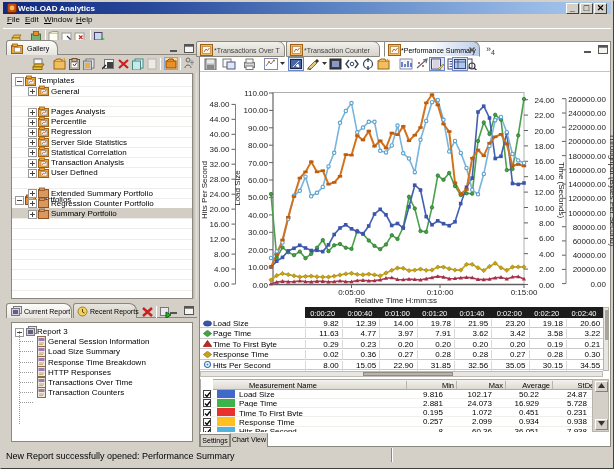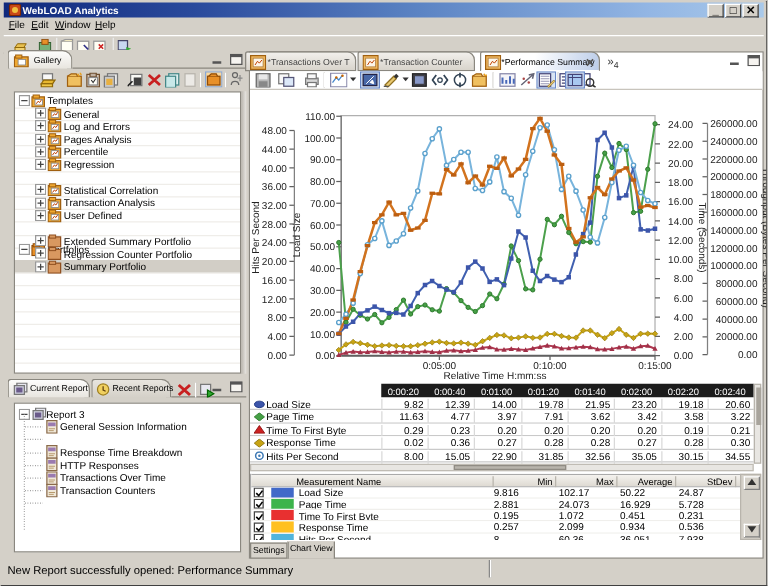--- a/index.html
+++ b/index.html
@@ -49,28 +49,28 @@
 .t1r:nth-child(2){top:11px}.t1r:nth-child(3){top:21.4px}.t1r:nth-child(4){top:31.8px}.t1r:nth-child(5){top:42.2px}.t1r:nth-child(6){top:52.6px}
 .t1i{position:absolute;left:3px;top:1.5px}
 .t1n{position:absolute;left:13px;top:1px;font-size:8px;white-space:nowrap}
 .t1c{position:absolute;top:1px;width:34px;text-align:right;font-size:8px}
 .t1r .t1c{border-left:1px solid #d9d9d9;height:10.4px;padding-right:2px;width:36.3px}
 
 #hscr{position:absolute;left:200px;top:371px;width:403px;height:6px;background:#e8e6e2;border:1px solid #c0bcb4}
 #hthumb{position:absolute;left:162px;top:0px;width:90px;height:4px;background:#b8b4ac;border:1px solid #908c84}
 
 .t2{position:absolute;left:200px;top:379px;width:392px;height:53px;font-size:8px;border-left:1px solid #aaa;overflow:hidden}
-.t2h{position:absolute;left:0;top:0;width:392px;height:10.5px;background:linear-gradient(180deg,#f4f2ee,#dedad2);border-bottom:1px solid #aaa;border-top:1px solid #aaa}
+.t2h{position:absolute;left:12px;top:0;width:392px;height:10.5px;background:linear-gradient(180deg,#f4f2ee,#dedad2);border-bottom:1px solid #aaa;border-top:1px solid #aaa}
 .t2hc{position:absolute;top:1px;font-size:7.5px;text-align:right;border-right:1px solid #b8b4ac;padding-right:2px}
 .t2r{position:absolute;left:0;width:392px;height:9.3px;background:#fff;overflow:hidden;border-bottom:1px solid #f0efec}
 .t2r:nth-child(2){top:10.5px}.t2r:nth-child(3){top:19.8px}.t2r:nth-child(4){top:29.1px}.t2r:nth-child(5){top:38.4px}.t2r:nth-child(6){top:47.7px}
 .cb{position:absolute;left:2px;top:0.5px;width:8px;height:8px;background:#fff;border:1px solid #444}
 .sw{position:absolute;left:16px;top:0;width:18px;height:9.3px}
 .t2n{position:absolute;left:38px;top:0.5px;font-size:8px;white-space:nowrap}
-.t2c{position:absolute;top:0;padding-right:2px}
+.t2c{position:absolute;top:0;text-align:right;padding-right:2px}
 
 .btab{position:absolute;top:434px;height:13px;background:#d8d4cc;border:1px solid #8a877f;font-size:7px;line-height:12px;text-align:center;white-space:nowrap}
 .btab.act{background:#d4d0c8;border-top:1px solid #d4d0c8;height:14px;top:433px}
 .btab.act{background:#d4d0c8;border-bottom:none;height:14px}
 
 #status{position:absolute;left:3px;top:447px;right:3px;height:19px;font-size:9px}
 #status .msg{position:absolute;left:3px;top:4px}
 
 .vscr{position:absolute;background:#e8e6e2;border:1px solid #b8b4ac}
 .scrbtn{position:absolute;width:11px;height:9px;background:#d4d0c8;border:1px solid #808080;border-top-color:#fff;border-left-color:#fff;font-size:6px;text-align:center;line-height:8px;color:#333}
@@ -237,75 +237,75 @@
             <line x1="4.5" y1="2" x2="4.5" y2="7" stroke="#444"></line>
           </svg></span>
         <span class="tico" style="left:26px"><svg width="12" height="11">
             <rect x="0.5" y="2.5" width="10" height="8" fill="#f0a830" stroke="#a06010"></rect>
             <rect x="1.5" y="1" width="5" height="2.5" fill="#f0a830" stroke="#a06010" stroke-width="0.8"></rect>
             <rect x="3" y="4.5" width="6" height="4.5" fill="#fff" stroke="#888" stroke-width="0.7"></rect>
             <path d="M4 8l1.5-2l1.2 1l1.5-2.2" stroke="#c04000" stroke-width="0.8" fill="none"></path>
           </svg></span>
         <span class="ttxt" style="left:39px">General</span>
       </div>
-      <div class="trow" style="top:21.8px">
+      <div class="trow" style="top:32.0px">
         <span class="texp" style="left:16px"><svg width="9" height="9">
             <rect x="0.5" y="0.5" width="8" height="8" fill="#fff" stroke="#999"></rect>
             <line x1="2" y1="4.5" x2="7" y2="4.5" stroke="#444"></line>
             <line x1="4.5" y1="2" x2="4.5" y2="7" stroke="#444"></line>
           </svg></span>
         <span class="tico" style="left:26px"><svg width="12" height="11">
             <rect x="0.5" y="2.5" width="10" height="8" fill="#f0a830" stroke="#a06010"></rect>
             <rect x="1.5" y="1" width="5" height="2.5" fill="#f0a830" stroke="#a06010" stroke-width="0.8"></rect>
             <rect x="3" y="4.5" width="6" height="4.5" fill="#fff" stroke="#888" stroke-width="0.7"></rect>
             <path d="M4 8l1.5-2l1.2 1l1.5-2.2" stroke="#c04000" stroke-width="0.8" fill="none"></path>
           </svg></span>
-        <span class="ttxt" style="left:39px">Log and Errors</span>
-      </div>
-      <div class="trow" style="top:32.0px">
+        <span class="ttxt" style="left:39px">Pages Analysis</span>
+      </div>
+      <div class="trow" style="top:42.2px">
         <span class="texp" style="left:16px"><svg width="9" height="9">
             <rect x="0.5" y="0.5" width="8" height="8" fill="#fff" stroke="#999"></rect>
             <line x1="2" y1="4.5" x2="7" y2="4.5" stroke="#444"></line>
             <line x1="4.5" y1="2" x2="4.5" y2="7" stroke="#444"></line>
           </svg></span>
         <span class="tico" style="left:26px"><svg width="12" height="11">
             <rect x="0.5" y="2.5" width="10" height="8" fill="#f0a830" stroke="#a06010"></rect>
             <rect x="1.5" y="1" width="5" height="2.5" fill="#f0a830" stroke="#a06010" stroke-width="0.8"></rect>
             <rect x="3" y="4.5" width="6" height="4.5" fill="#fff" stroke="#888" stroke-width="0.7"></rect>
             <path d="M4 8l1.5-2l1.2 1l1.5-2.2" stroke="#c04000" stroke-width="0.8" fill="none"></path>
           </svg></span>
-        <span class="ttxt" style="left:39px">Pages Analysis</span>
-      </div>
-      <div class="trow" style="top:42.2px">
+        <span class="ttxt" style="left:39px">Percentile</span>
+      </div>
+      <div class="trow" style="top:52.4px">
         <span class="texp" style="left:16px"><svg width="9" height="9">
             <rect x="0.5" y="0.5" width="8" height="8" fill="#fff" stroke="#999"></rect>
             <line x1="2" y1="4.5" x2="7" y2="4.5" stroke="#444"></line>
             <line x1="4.5" y1="2" x2="4.5" y2="7" stroke="#444"></line>
           </svg></span>
         <span class="tico" style="left:26px"><svg width="12" height="11">
             <rect x="0.5" y="2.5" width="10" height="8" fill="#f0a830" stroke="#a06010"></rect>
             <rect x="1.5" y="1" width="5" height="2.5" fill="#f0a830" stroke="#a06010" stroke-width="0.8"></rect>
             <rect x="3" y="4.5" width="6" height="4.5" fill="#fff" stroke="#888" stroke-width="0.7"></rect>
             <path d="M4 8l1.5-2l1.2 1l1.5-2.2" stroke="#c04000" stroke-width="0.8" fill="none"></path>
           </svg></span>
-        <span class="ttxt" style="left:39px">Percentile</span>
-      </div>
-      <div class="trow" style="top:52.4px">
+        <span class="ttxt" style="left:39px">Regression</span>
+      </div>
+      <div class="trow" style="top:62.6px">
         <span class="texp" style="left:16px"><svg width="9" height="9">
             <rect x="0.5" y="0.5" width="8" height="8" fill="#fff" stroke="#999"></rect>
             <line x1="2" y1="4.5" x2="7" y2="4.5" stroke="#444"></line>
             <line x1="4.5" y1="2" x2="4.5" y2="7" stroke="#444"></line>
           </svg></span>
         <span class="tico" style="left:26px"><svg width="12" height="11">
             <rect x="0.5" y="2.5" width="10" height="8" fill="#f0a830" stroke="#a06010"></rect>
             <rect x="1.5" y="1" width="5" height="2.5" fill="#f0a830" stroke="#a06010" stroke-width="0.8"></rect>
             <rect x="3" y="4.5" width="6" height="4.5" fill="#fff" stroke="#888" stroke-width="0.7"></rect>
             <path d="M4 8l1.5-2l1.2 1l1.5-2.2" stroke="#c04000" stroke-width="0.8" fill="none"></path>
           </svg></span>
-        <span class="ttxt" style="left:39px">Regression</span>
+        <span class="ttxt" style="left:39px">Server Side Statistics</span>
       </div>
       <div class="trow" style="top:72.8px">
         <span class="texp" style="left:16px"><svg width="9" height="9">
             <rect x="0.5" y="0.5" width="8" height="8" fill="#fff" stroke="#999"></rect>
             <line x1="2" y1="4.5" x2="7" y2="4.5" stroke="#444"></line>
             <line x1="4.5" y1="2" x2="4.5" y2="7" stroke="#444"></line>
           </svg></span>
         <span class="tico" style="left:26px"><svg width="12" height="11">
             <rect x="0.5" y="2.5" width="10" height="8" fill="#f0a830" stroke="#a06010"></rect>
             <rect x="1.5" y="1" width="5" height="2.5" fill="#f0a830" stroke="#a06010" stroke-width="0.8"></rect>
@@ -440,20 +440,28 @@
           </svg></span>
         <span class="ttxt" style="left:25px">Report 3</span>
       </div>
       <div class="trow" style="top:13.2px">
         <span class="tico" style="left:24px"><svg width="11" height="11">
             <rect x="1.5" y="0.5" width="8" height="10" fill="#f0e8d8" stroke="#8a6a4a"></rect>
             <rect x="2.5" y="2" width="6" height="3" fill="#9a7ab0"></rect>
             <path d="M3 7h5M3 8.5h4" stroke="#b09060" stroke-width="0.7"></path>
           </svg></span>
         <span class="ttxt" style="left:36px">General Session Information</span>
+      </div>
+      <div class="trow" style="top:23.4px">
+        <span class="tico" style="left:24px"><svg width="11" height="11">
+            <rect x="1.5" y="0.5" width="8" height="10" fill="#f0e8d8" stroke="#8a6a4a"></rect>
+            <rect x="2.5" y="2" width="6" height="3" fill="#9a7ab0"></rect>
+            <path d="M3 7h5M3 8.5h4" stroke="#b09060" stroke-width="0.7"></path>
+          </svg></span>
+        <span class="ttxt" style="left:36px">Load Size Summary</span>
       </div>
       <div class="trow" style="top:33.6px">
         <span class="tico" style="left:24px"><svg width="11" height="11">
             <rect x="1.5" y="0.5" width="8" height="10" fill="#f0e8d8" stroke="#8a6a4a"></rect>
             <rect x="2.5" y="2" width="6" height="3" fill="#9a7ab0"></rect>
             <path d="M3 7h5M3 8.5h4" stroke="#b09060" stroke-width="0.7"></path>
           </svg></span>
         <span class="ttxt" style="left:36px">Response Time Breakdown</span>
       </div>
       <div class="trow" style="top:43.8px">
@@ -1165,21 +1173,21 @@
     </div>
 <div class="t2r">
       <span class="cb"><svg width="7" height="7">
           <path d="M1 3.5L3 5.5L6 1.5" stroke="#000" stroke-width="1.3" fill="none"></path>
         </svg></span>
       <span class="sw" style="background:#ffc020"></span>
       <span class="t2n">Response Time</span>
       <span class="t2c" style="left:194px;width:50px">0.257</span>
       <span class="t2c" style="left:246px;width:47px">2.099</span>
       <span class="t2c" style="left:295px;width:45px">0.934</span>
-      <span class="t2c" style="left:342px;width:46px">0.536</span>
+      <span class="t2c" style="left:342px;width:46px">0.938</span>
     </div>
 <div class="t2r">
       <span class="cb"><svg width="7" height="7">
           <path d="M1 3.5L3 5.5L6 1.5" stroke="#000" stroke-width="1.3" fill="none"></path>
         </svg></span>
       <span class="sw" style="background:#50b4dc"></span>
       <span class="t2n">Hits Per Second</span>
       <span class="t2c" style="left:194px;width:50px">8</span>
       <span class="t2c" style="left:246px;width:47px">60.36</span>
       <span class="t2c" style="left:295px;width:45px">36.051</span>

